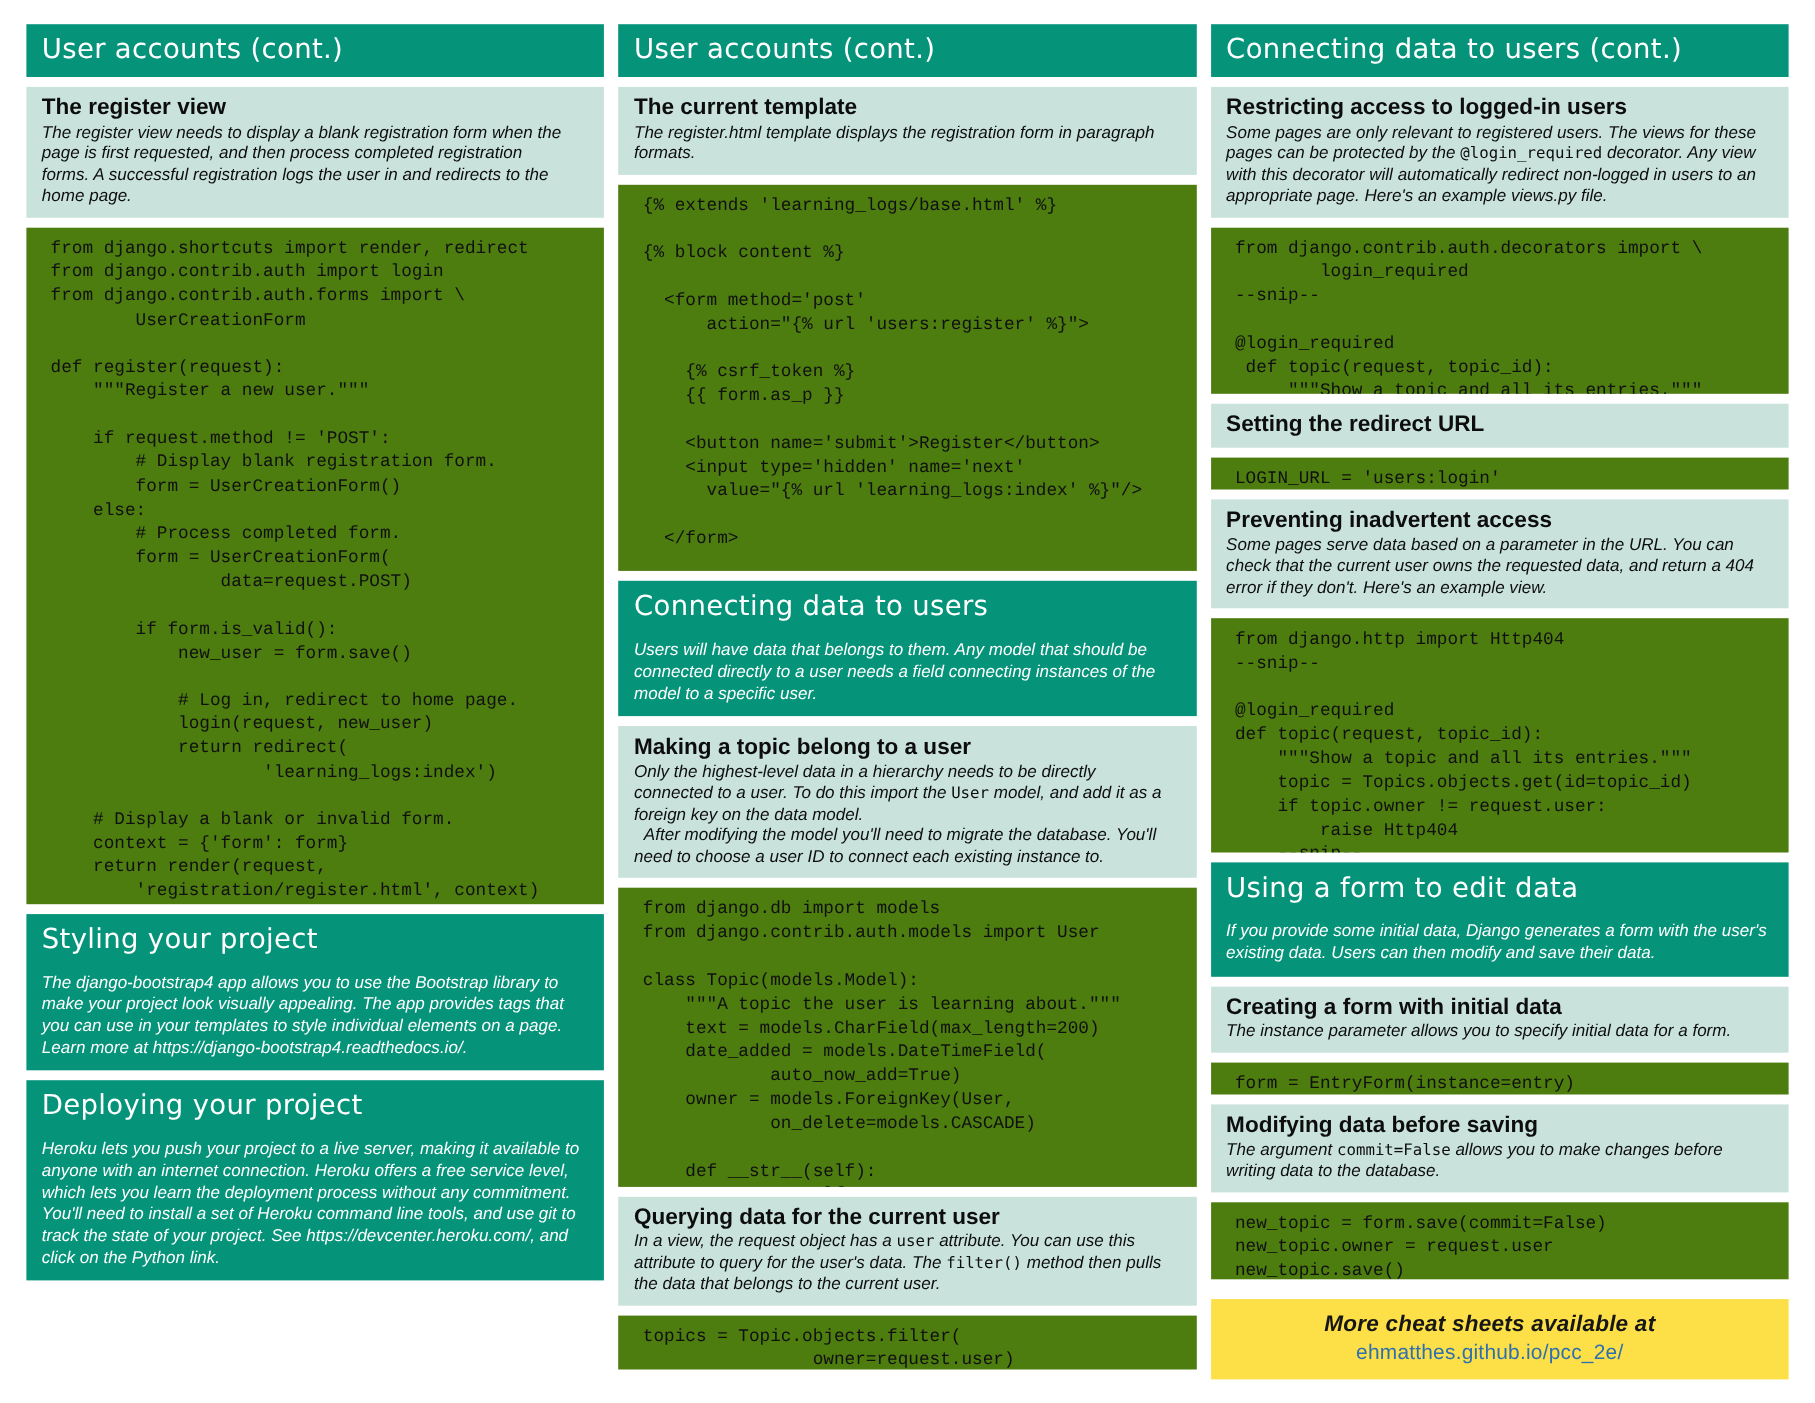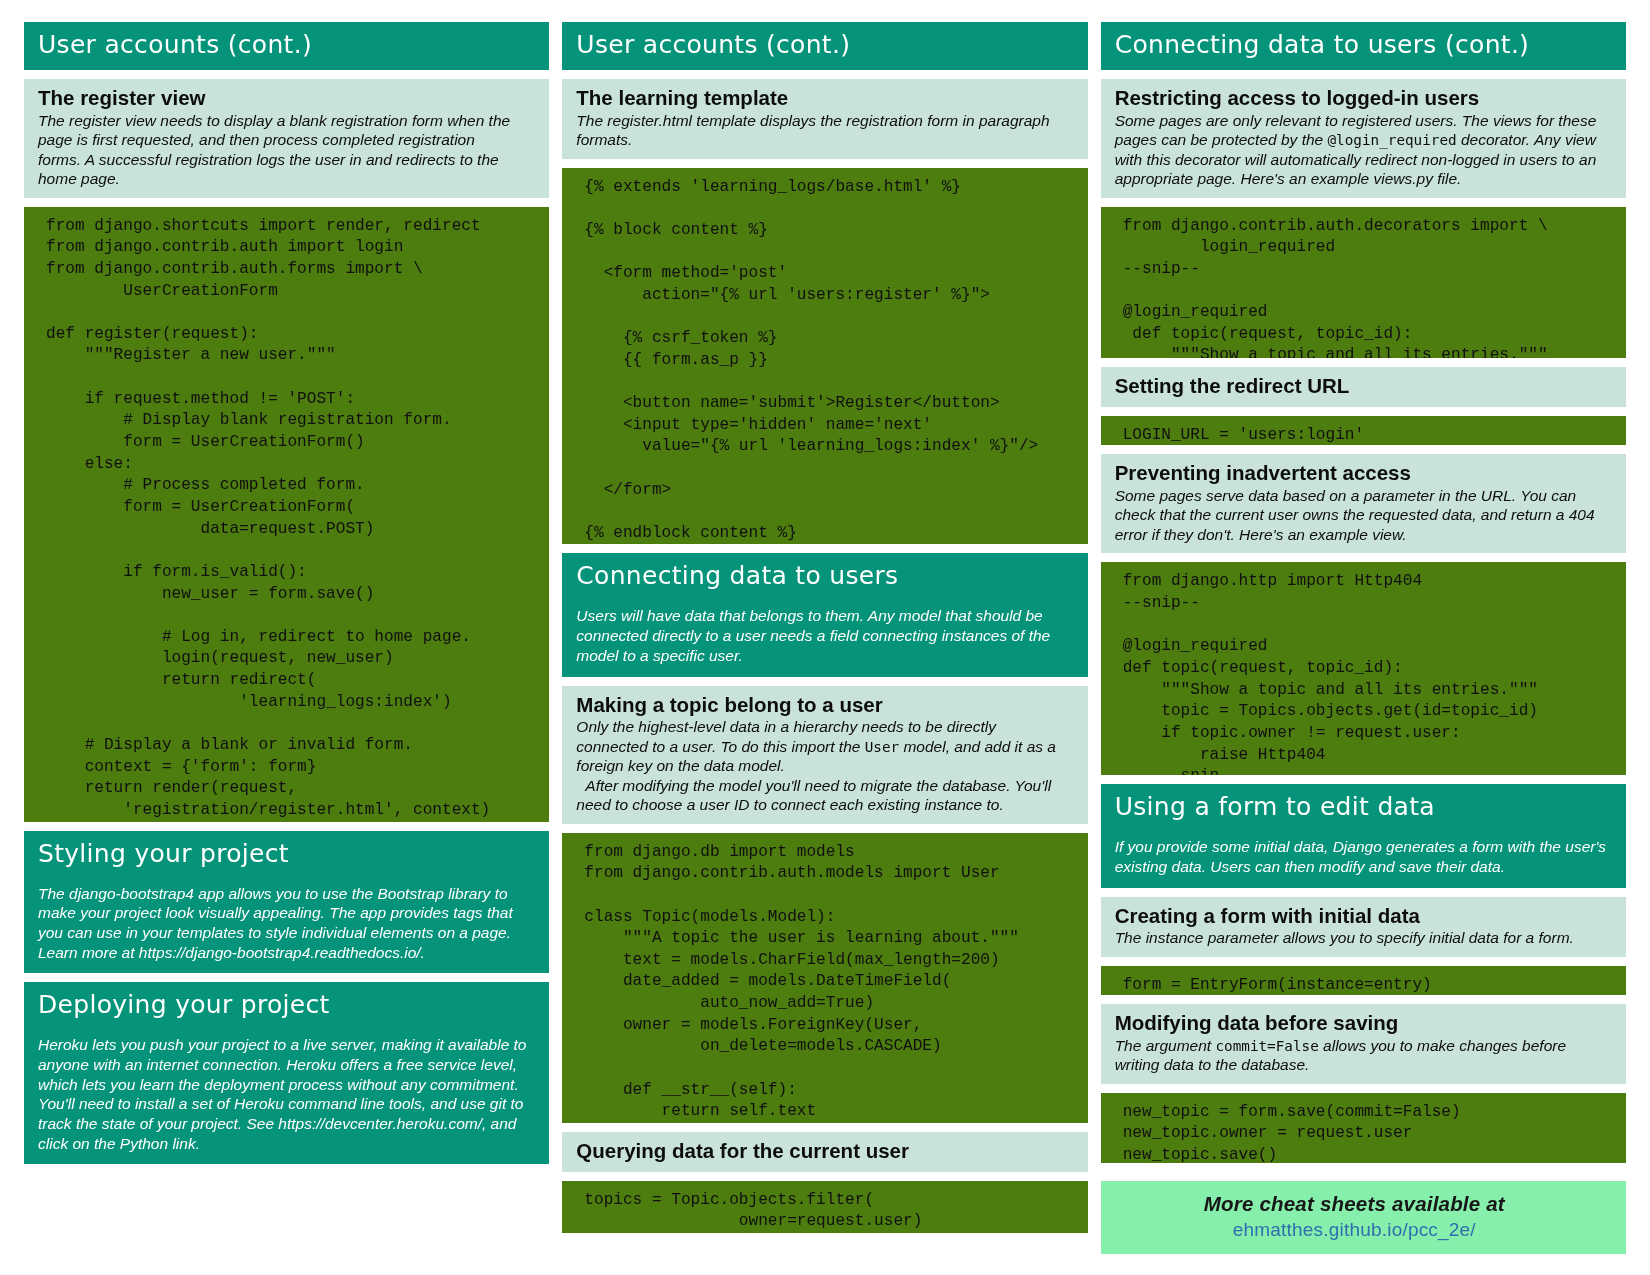--- a/index.html
+++ b/index.html
@@ -84,21 +84,21 @@
     line-height: 1.345;
     white-space: pre;
     overflow: hidden;
   }
   .spacer {
     flex: 1 1 auto;
     min-height: 0;
   }
   
   .footer {
-    background: #86efac;
+    background: #fde047;
     text-align: center;
     padding: 11px 28px 13px 10px;
   }
   .footer .f1 {
     font-style: italic;
     font-weight: 700;
     font-size: 20.5px;
     color: #171717;
     letter-spacing: 0.2px;
   }
@@ -167,21 +167,21 @@
     <div class="spacer"></div>
   </div>
 
   <div class="col">
 
     <div class="band-header">
       <div class="band-title">User accounts (cont.)</div>
     </div>
 
     <div class="sub">
-      <div class="sub-title">The learning template</div>
+      <div class="sub-title">The current template</div>
       <div class="sub-desc">The register.html template displays the registration form in paragraph formats.</div>
     </div>
 
     <div class="code">{% extends 'learning_logs/base.html' %}
 
 {% block content %}
 
   &lt;form method='post'
       action="{% url 'users:register' %}"&gt;
 
@@ -215,20 +215,21 @@
     date_added = models.DateTimeField(
             auto_now_add=True)
     owner = models.ForeignKey(User,
             on_delete=models.CASCADE)
 
     def __str__(self):
         return self.text</div>
 
     <div class="sub">
       <div class="sub-title">Querying data for the current user</div>
+      <div class="sub-desc"><span>In a view, the request object has a </span><code class="mono">user</code><span> attribute. You can use this attribute to query for the user's data. The </span><code class="mono">filter()</code><span> method then pulls the data that belongs to the current user.</span></div>
     </div>
 
     <div class="code">topics = Topic.objects.filter(
                 owner=request.user)</div>
 
     <div class="spacer"></div>
   </div>
 
   <div class="col">
 

